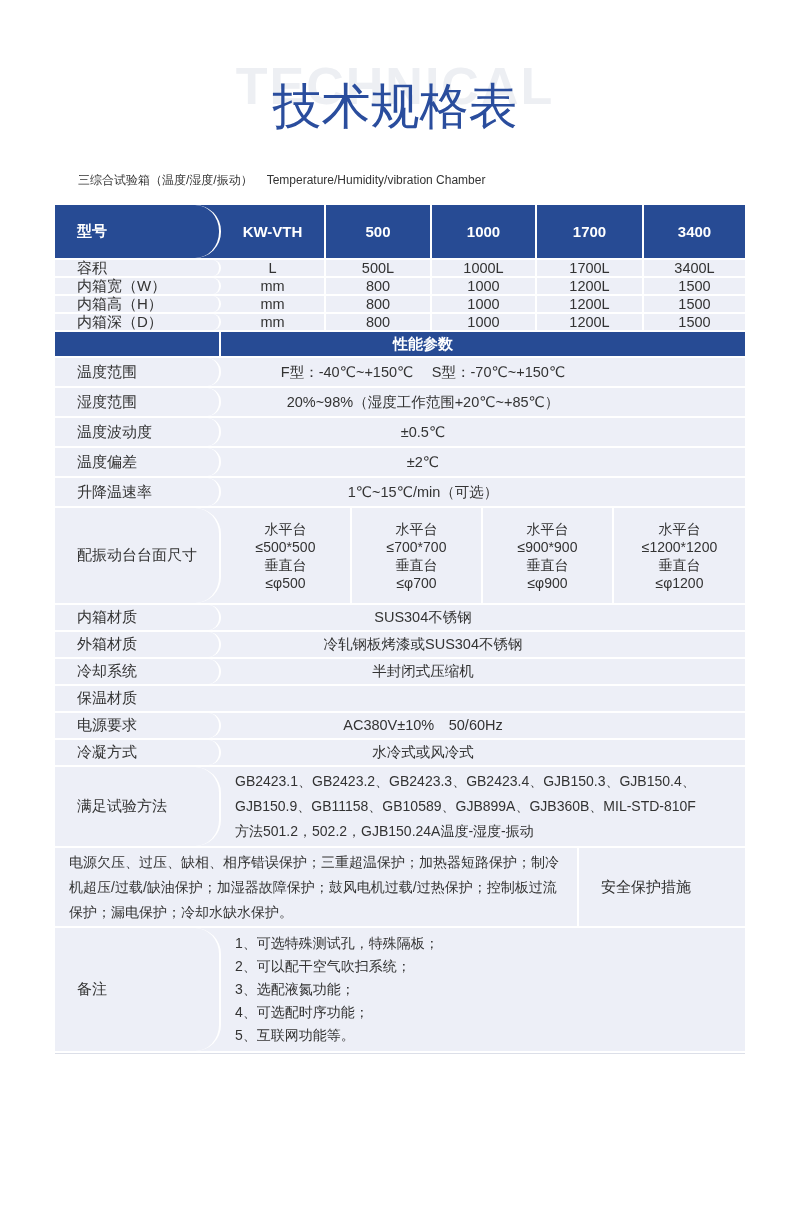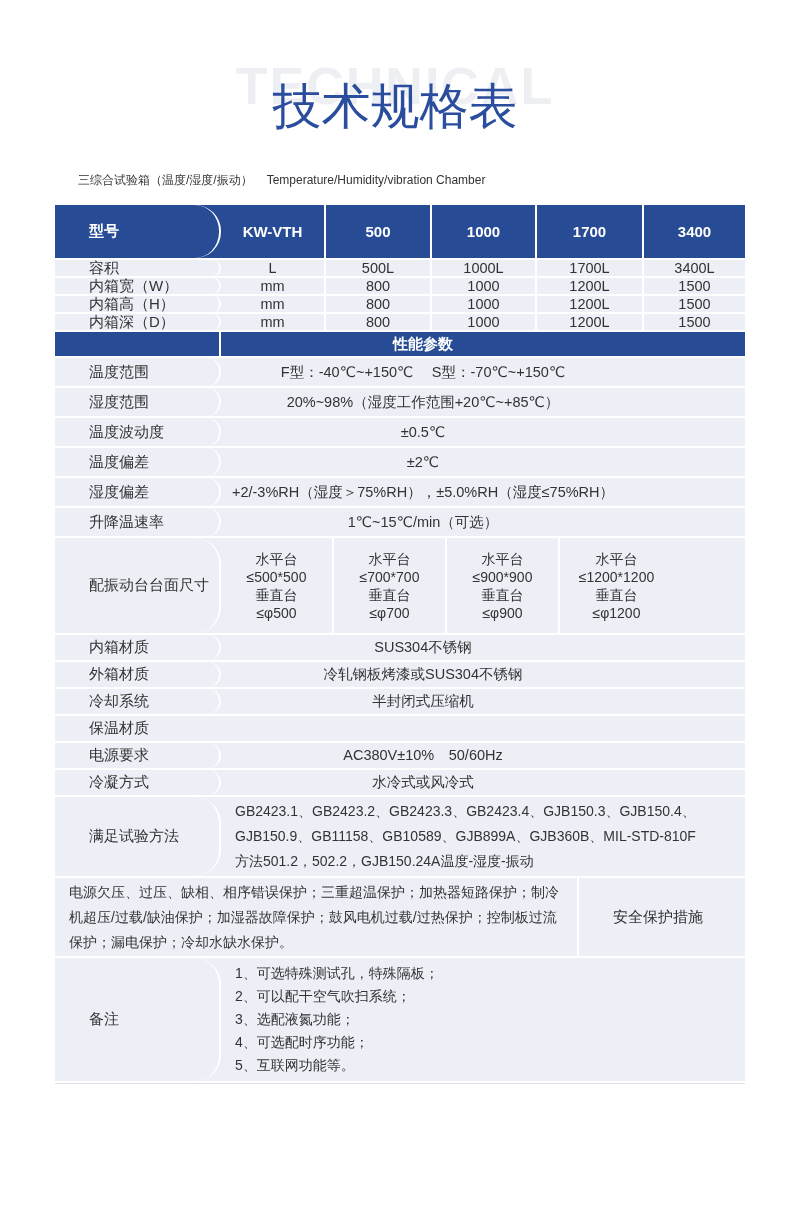--- a/index.html
+++ b/index.html
@@ -13,26 +13,26 @@
   .subtitle{position:absolute;top:172px;left:78px;font-size:12px;color:#333;z-index:2;white-space:nowrap;}
   .subtitle .en{margin-left:14px;}
   
   .spec-table{position:absolute;top:205px;left:55px;width:690px;border-bottom:1px solid #dcdfe8;z-index:2;}
   .row{display:flex;background:#edeff7;border-bottom:2px solid #ffffff;box-sizing:border-box;}
   .row.head,.row.band{background:#274b94;}
   .cell{box-sizing:border-box;border-right:2px solid #ffffff;display:flex;align-items:center;
         justify-content:center;font-size:14.5px;color:#333;text-align:center;}
   .cell:last-child{border-right:none;}
   .head .cell,.band .cell{color:#ffffff;font-weight:bold;font-size:15px;}
-  .label{justify-content:flex-start;text-align:left;padding-left:34px;font-size:15px;border-radius:26px;}
+  .label{justify-content:flex-start;text-align:left;padding-left:22px;font-size:15px;border-radius:26px;}
   
   .w-label{width:166px;}
   .w-c1{width:105px;}.w-c2{width:106px;}.w-c3{width:105px;}.w-c4{width:107px;}.w-c5{width:101px;}
   .w-val{width:524px;}
-  .w-vib{width:113px;}
+  .w-vib{width:131px;}
   
   .h-head{height:55px;}
   .h-model{height:18px;}
   .h-band{height:26px;}
   .h-perf{height:30px;}
   .h-vib{height:97px;}
   .h-simple{height:27px;}
   .h-method{height:81px;}
   .h-safety{height:80px;}
   .h-notes{height:125px;}
@@ -116,24 +116,20 @@
     </div>
     <div class="row h-perf">
       <div class="cell label w-label">温度波动度</div>
       <div class="cell w-val center-val">±0.5℃</div>
     </div>
     <div class="row h-perf">
       <div class="cell label w-label">温度偏差</div>
       <div class="cell w-val center-val">±2℃</div>
     </div>
     <div class="row h-perf">
-      <div class="cell label w-label">湿度偏差</div>
-      <div class="cell w-val center-val">+2/-3%RH（湿度＞75%RH），±5.0%RH（湿度≤75%RH）</div>
-    </div>
-    <div class="row h-perf">
       <div class="cell label w-label">升降温速率</div>
       <div class="cell w-val center-val">1℃~15℃/min（可选）</div>
     </div>
 
     <div class="row h-vib">
       <div class="cell label w-label">配振动台台面尺寸</div>
       <div class="cell w-vib vib-col preline">水平台
 ≤500*500
 垂直台
 ≤φ500</div>

